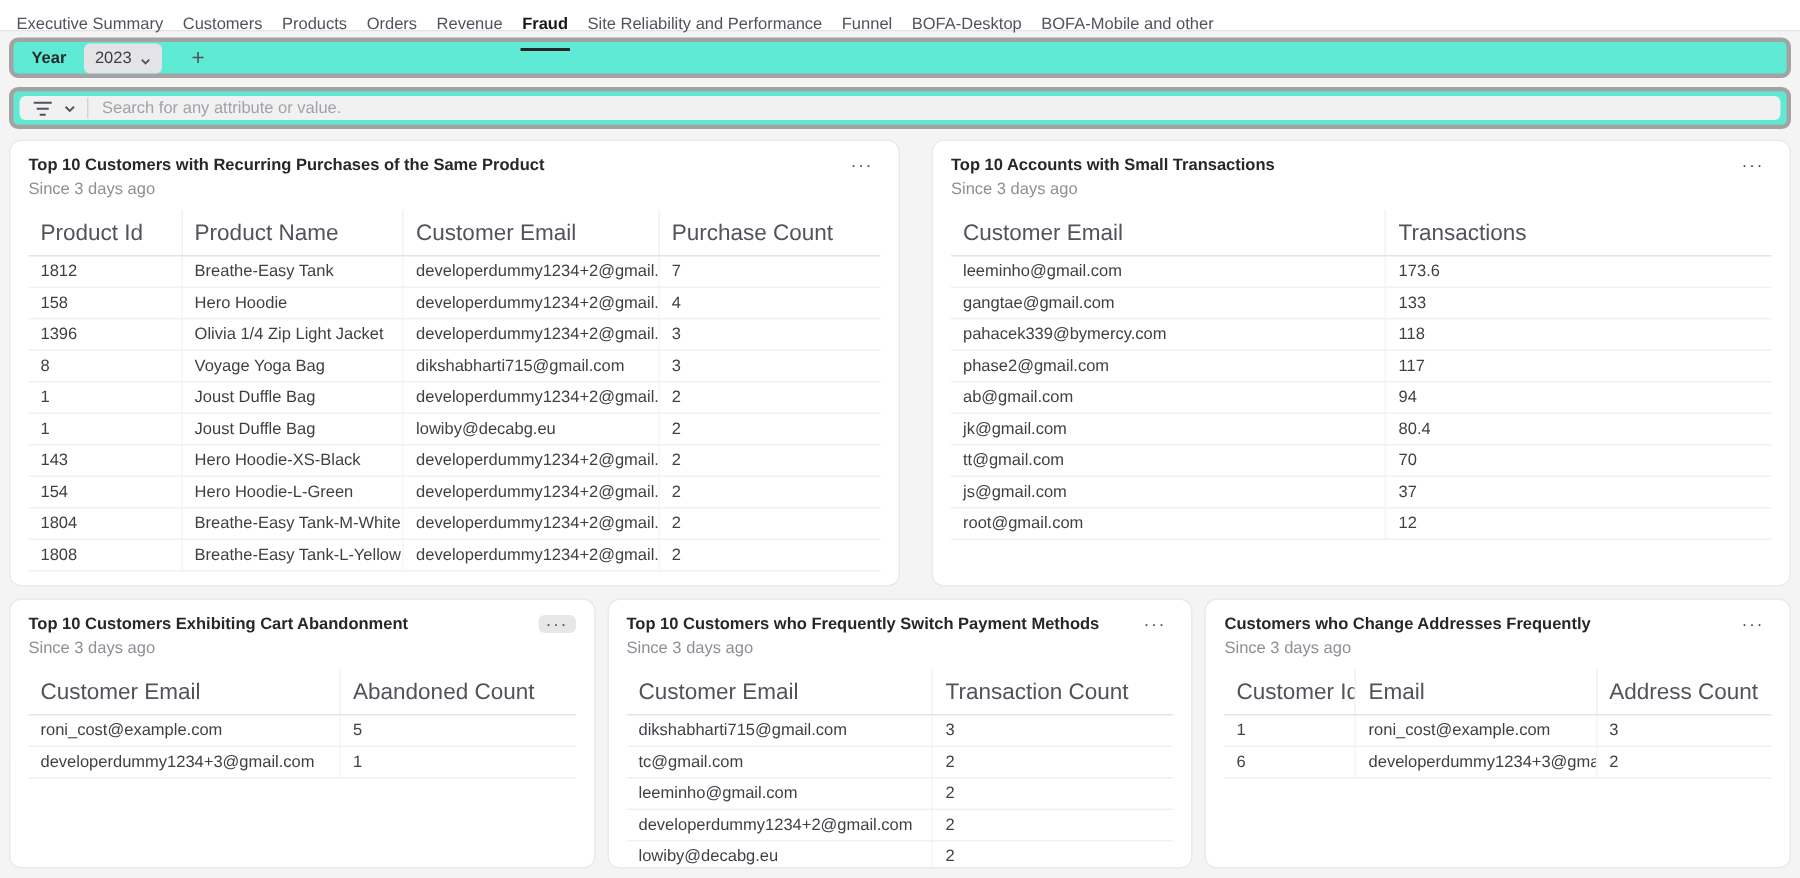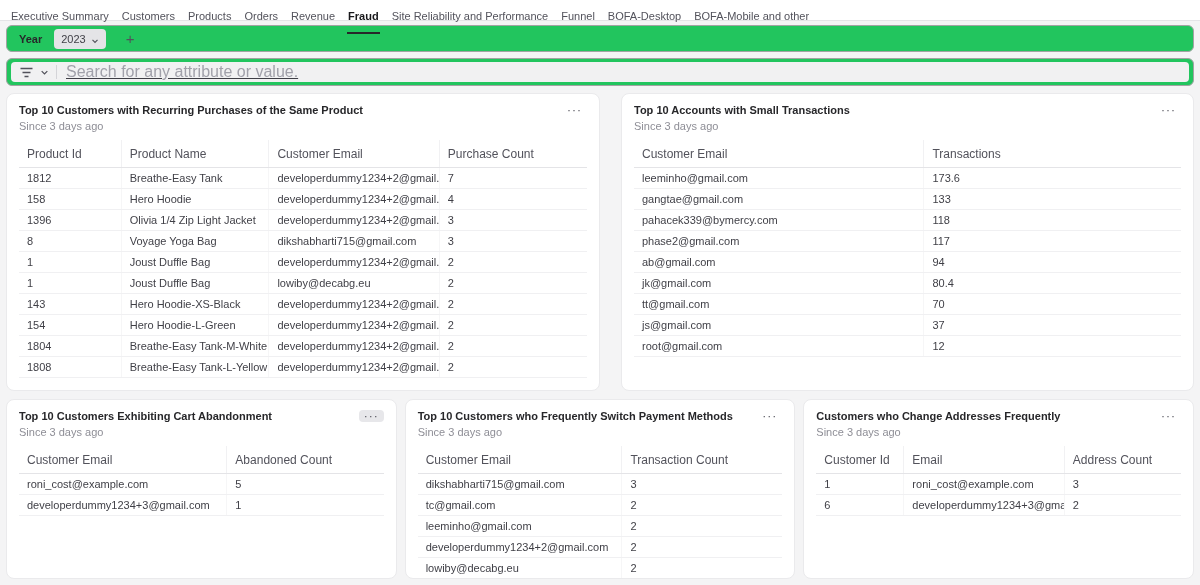--- a/index.html
+++ b/index.html
@@ -18,21 +18,21 @@
     white-space: nowrap;
   }
   .nav-tab {
     font-size: 11px; color: #52525b; display: flex; align-items: center;
     border-bottom: 2px solid transparent; padding: 16px 1px; cursor: pointer;
   }
   .nav-tab.active { color: #18181b; font-weight: bold; border-bottom-color: #27272a; }
 
   
   .page { padding: 4px 6px 0; }
-  .card { background: #22c55e; border: 1px solid #a3a3a3; border-radius: 6px; }
+  .card { background: #5eead4; border: 3px solid #a3a3a3; border-radius: 6px; }
 
   .year-card { height: 27px; display: flex; align-items: center; padding: 0 12px; margin-bottom: 6px; }
   .year-label { font-size: 11px; font-weight: bold; color: #27272a; }
   .year-chip {
     margin-left: 12px; background: #e4e4e7; border-radius: 4px; padding: 4px 7px;
     font-size: 11px; color: #3f3f46; display: flex; align-items: flex-end; gap: 5px; cursor: pointer;
   }
   .add-btn {
     margin-left: 18px; font-size: 15px; font-weight: 400; color: #52525b;
     background: none; border: none; cursor: pointer; line-height: 1; padding: 0 2px;
@@ -41,21 +41,21 @@
 
   .search-card { height: 28px; padding: 3px 4px; margin-bottom: 7px; display: flex; }
   .search-field {
     flex: 1; background: #f1f1f2; border-radius: 4px;
     display: flex; align-items: center; padding: 0 9px; gap: 7px;
   }
   .icon-btn { background: none; border: none; padding: 0; cursor: pointer; display: flex; align-items: center; }
   .v-divider { width: 1px; height: 14px; background: #d4d4d8; }
   .search-input {
     flex: 1; border: none; background: transparent; outline: none;
-    font-size: 16px; color: #3f3f46; font-family: inherit; text-decoration: underline;
+    font-size: 11px; color: #3f3f46; font-family: inherit;
   }
   .search-input::placeholder { color: #a1a1aa; }
 
   
   .top-row { display: flex; gap: 21px; margin-bottom: 8px; }
   .top-row .panel { height: 298px; }
   .panel-0 { width: 594px; flex: none; }
   .panel-1 { flex: 1; }
   .bottom-row { display: flex; gap: 8px; }
   .bottom-row .panel { flex: 1; height: 180px; }
@@ -68,21 +68,21 @@
   .panel-title { font-size: 11px; font-weight: bold; color: #27272a; line-height: 13px; }
   .panel-subtitle { font-size: 11px; color: #8e8e96; margin-top: 3px; }
   .menu-btn {
     border: none; background: none; color: #52525b; font-size: 12px; letter-spacing: 1px;
     cursor: pointer; padding: 1px 5px; border-radius: 4px; line-height: 10px; font-family: inherit;
   }
   .panel-2 .menu-btn { background: #e7e7ea; }
 
   table { width: 100%; border-collapse: collapse; table-layout: fixed; margin-top: 8px; }
   th {
-    font-size: 12px; font-weight: normal; color: #52525b; text-align: left;
+    font-size: 15px; font-weight: normal; color: #52525b; text-align: left;
     padding: 7px 8px 6px; border-bottom: 1px solid #e4e4e7; border-right: 1px solid #f1f1f3;
     overflow: hidden; white-space: nowrap;
   }
   td {
     font-size: 11px; color: #3f3f46; padding: 4px 8px;
     border-bottom: 1px solid #f0f0f2; border-right: 1px solid #f6f6f7;
     overflow: hidden; white-space: nowrap; line-height: 12px;
   }
   th:last-child, td:last-child { border-right: none; }
 

